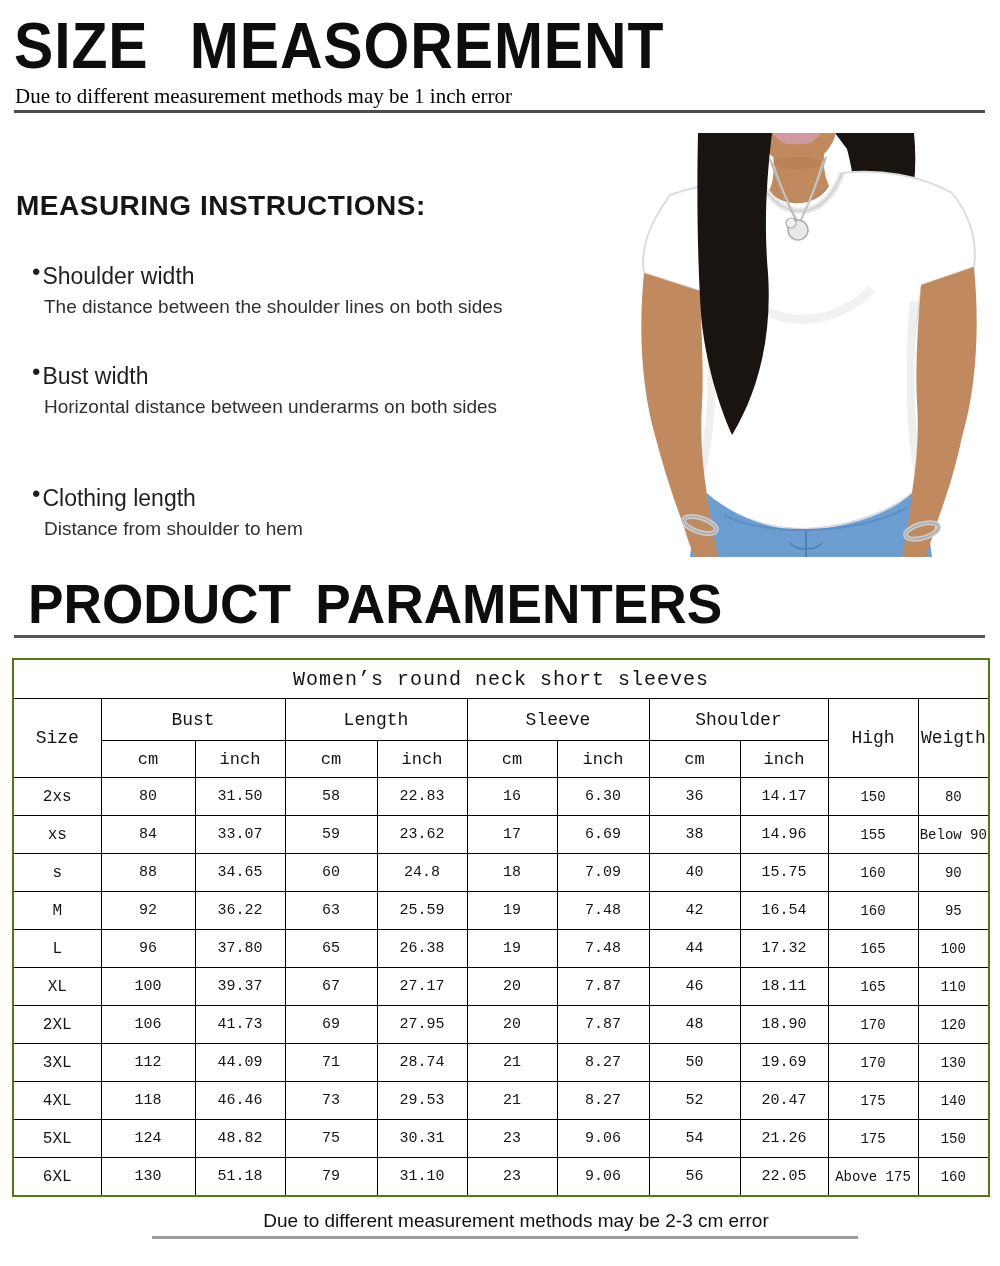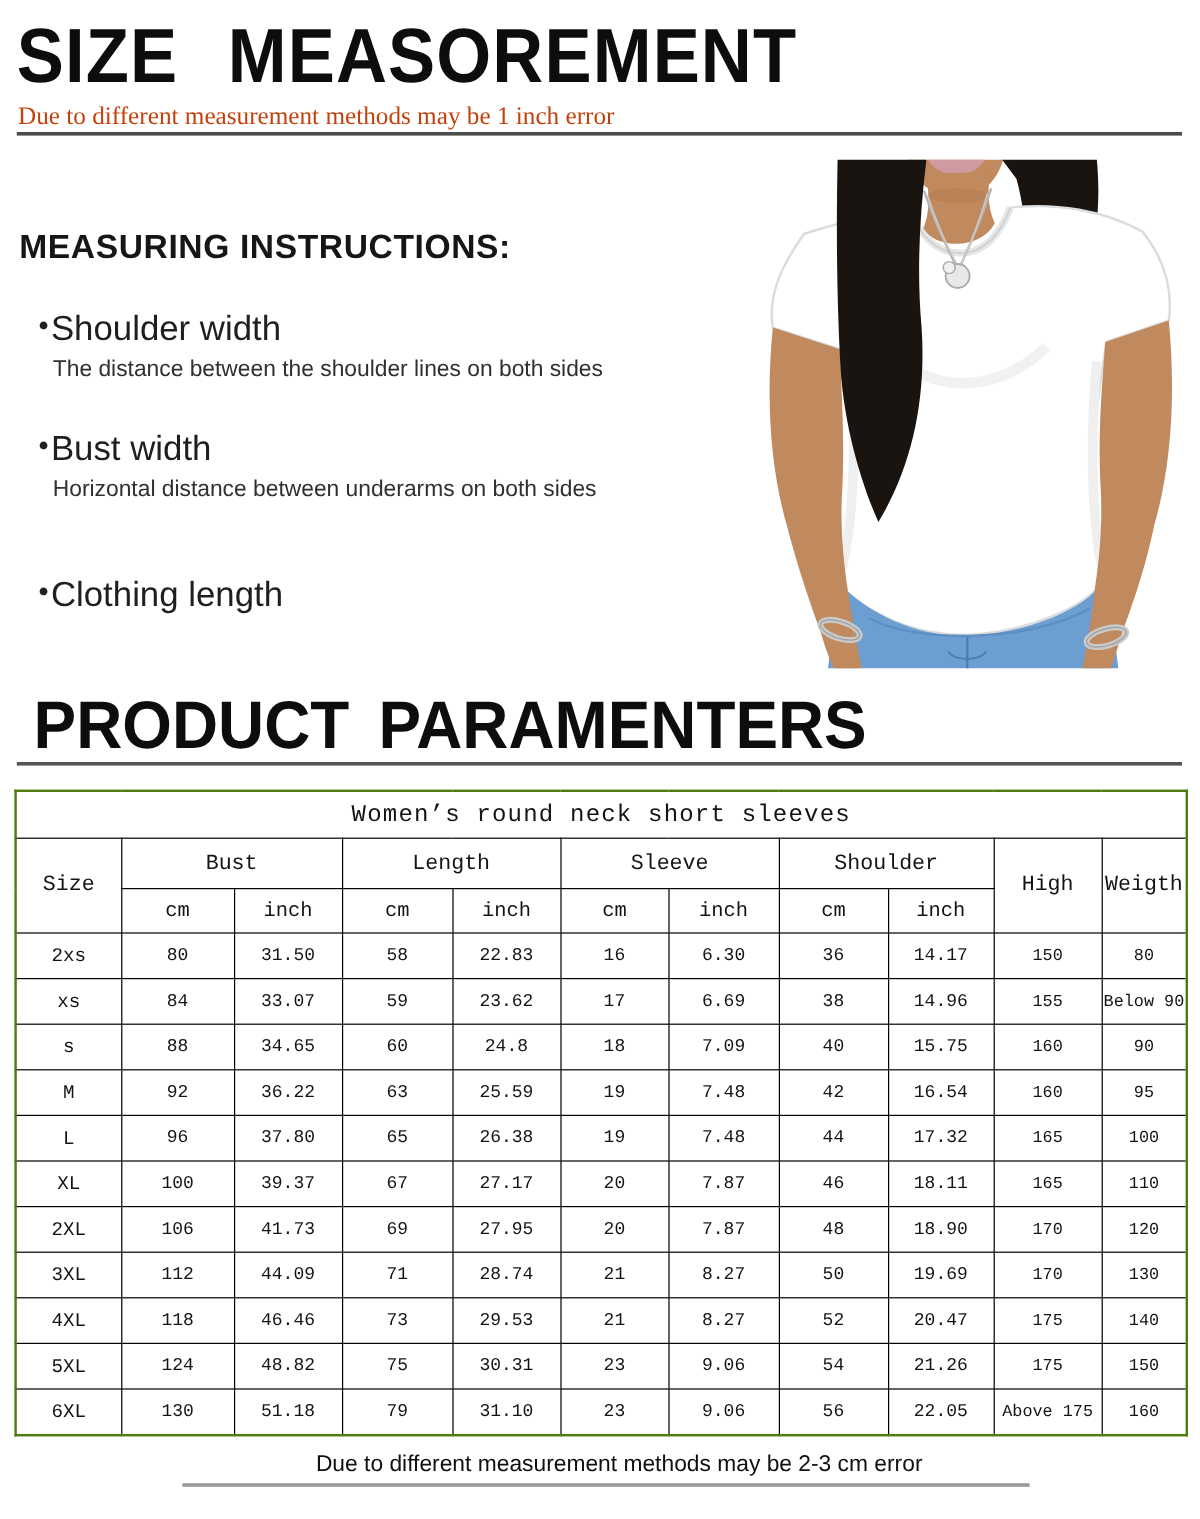--- a/index.html
+++ b/index.html
@@ -8,40 +8,40 @@
     font-family:"Liberation Sans", sans-serif;color:#111;overflow:hidden;
   }
   
   .big-title{
     position:absolute;left:14px;top:14px;
     font-size:64px;font-weight:bold;line-height:1.0;letter-spacing:1px;word-spacing:26px;
     transform:scaleX(0.92);transform-origin:left top;color:#0d0d0d;white-space:nowrap;
   }
   .sub-note{
     position:absolute;left:15px;top:84px;
-    font-family:"Liberation Serif", serif;font-size:21px;color:#c2410c;white-space:nowrap;
+    font-family:"Liberation Serif", serif;font-size:21px;color:#000000;white-space:nowrap;
   }
   .rule{position:absolute;background:#4c4c4c;}
   #rule-top{left:14px;top:110px;width:971px;height:3px;}
   #rule-mid{left:14px;top:635px;width:971px;height:3px;background:#555;}
   #rule-bottom{left:152px;top:1236px;width:706px;height:3px;background:#9a9a9a;}
 
   .section-title{
     position:absolute;left:28px;top:576px;
     font-size:56px;font-weight:bold;line-height:1.0;word-spacing:10px;
     transform:scaleX(0.95);transform-origin:left top;color:#0d0d0d;white-space:nowrap;
   }
   
   .mi-heading{
     position:absolute;left:16px;top:190px;
     font-size:28px;font-weight:bold;color:#161616;letter-spacing:0.5px;white-space:nowrap;
   }
   .mi-item{position:absolute;left:32px;}
   #mi-0{top:258px;} #mi-1{top:358px;} #mi-2{top:480px;}
-  .mi-term{font-size:29px;font-weight:400;color:#1f1f1f;white-space:nowrap;}
+  .mi-term{font-size:23px;font-weight:400;color:#1f1f1f;white-space:nowrap;}
   .mi-term::before{content:"\2022";font-size:24px;vertical-align:4px;margin-right:2px;}
   .mi-desc{font-size:19px;color:#303030;margin:6px 0 0 12px;white-space:nowrap;}
 
   
   .photo{position:absolute;left:620px;top:133px;width:372px;height:424px;}
 
   
   table.size-chart{
     position:absolute;left:12px;top:658px;width:976px;
     border-collapse:collapse;table-layout:fixed;
@@ -77,20 +77,21 @@
 <div class="mi-item" id="mi-0">
   <div class="mi-term">Shoulder width</div>
   <div class="mi-desc">The distance between the shoulder lines on both sides</div>
 </div>
 <div class="mi-item" id="mi-1">
   <div class="mi-term">Bust width</div>
   <div class="mi-desc">Horizontal distance between underarms on both sides</div>
 </div>
 <div class="mi-item" id="mi-2">
   <div class="mi-term">Clothing length</div>
+  <div class="mi-desc">Distance from shoulder to hem</div>
 </div>
 
 <svg class="photo" viewBox="0 0 372 424" aria-hidden="true">
 
   <path d="M215,0 L294,0 C298,42 293,80 276,110 C262,130 246,139 233,141 C240,100 236,48 227,16 Z" fill="#1a1410"></path>
 
   <path d="M136,0 C141,17 156,31 178,32 C200,31 212,15 216,0 Z" fill="#c08a5e"></path>
 
   <path d="M153,0 C158,9 169,13 177,13 C186,13 196,8 201,0 Z" fill="#cf9ba1"></path>
 

